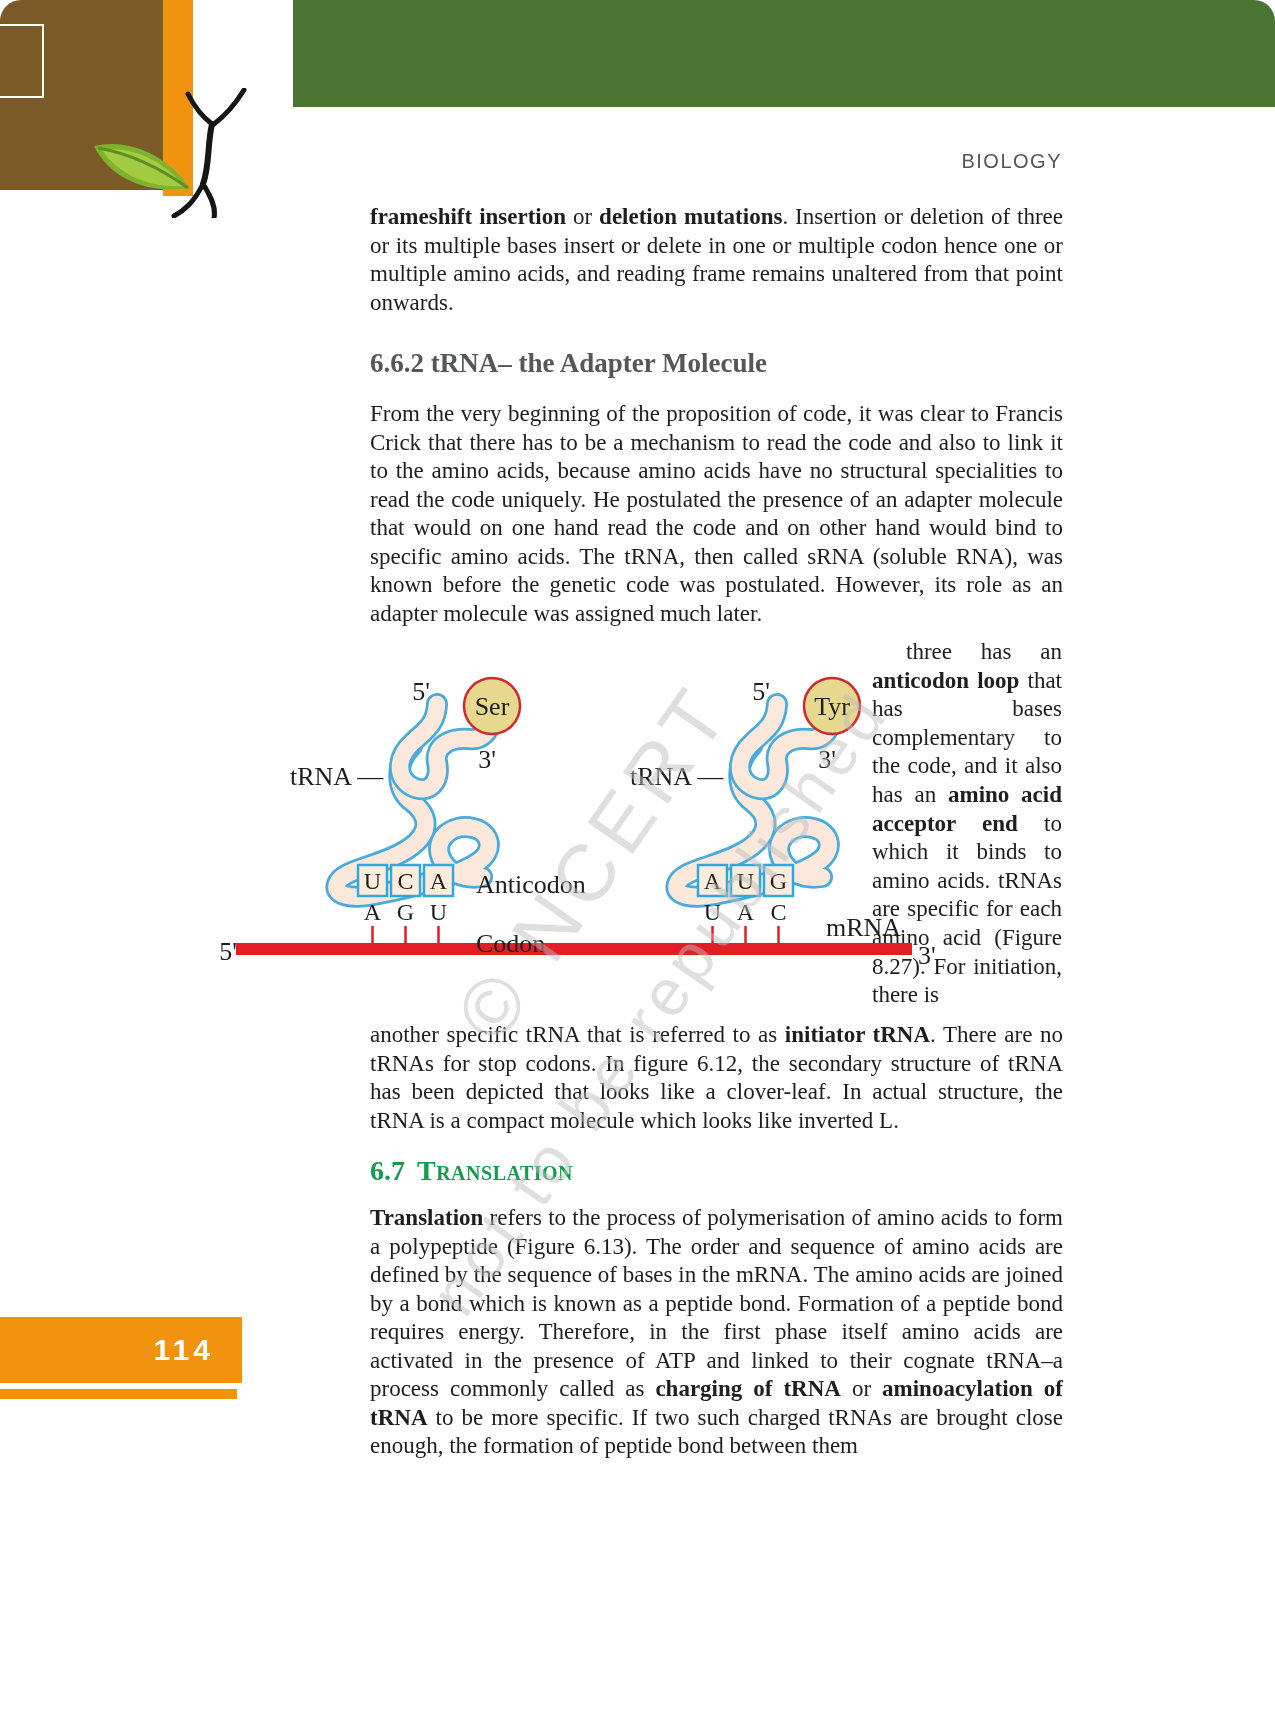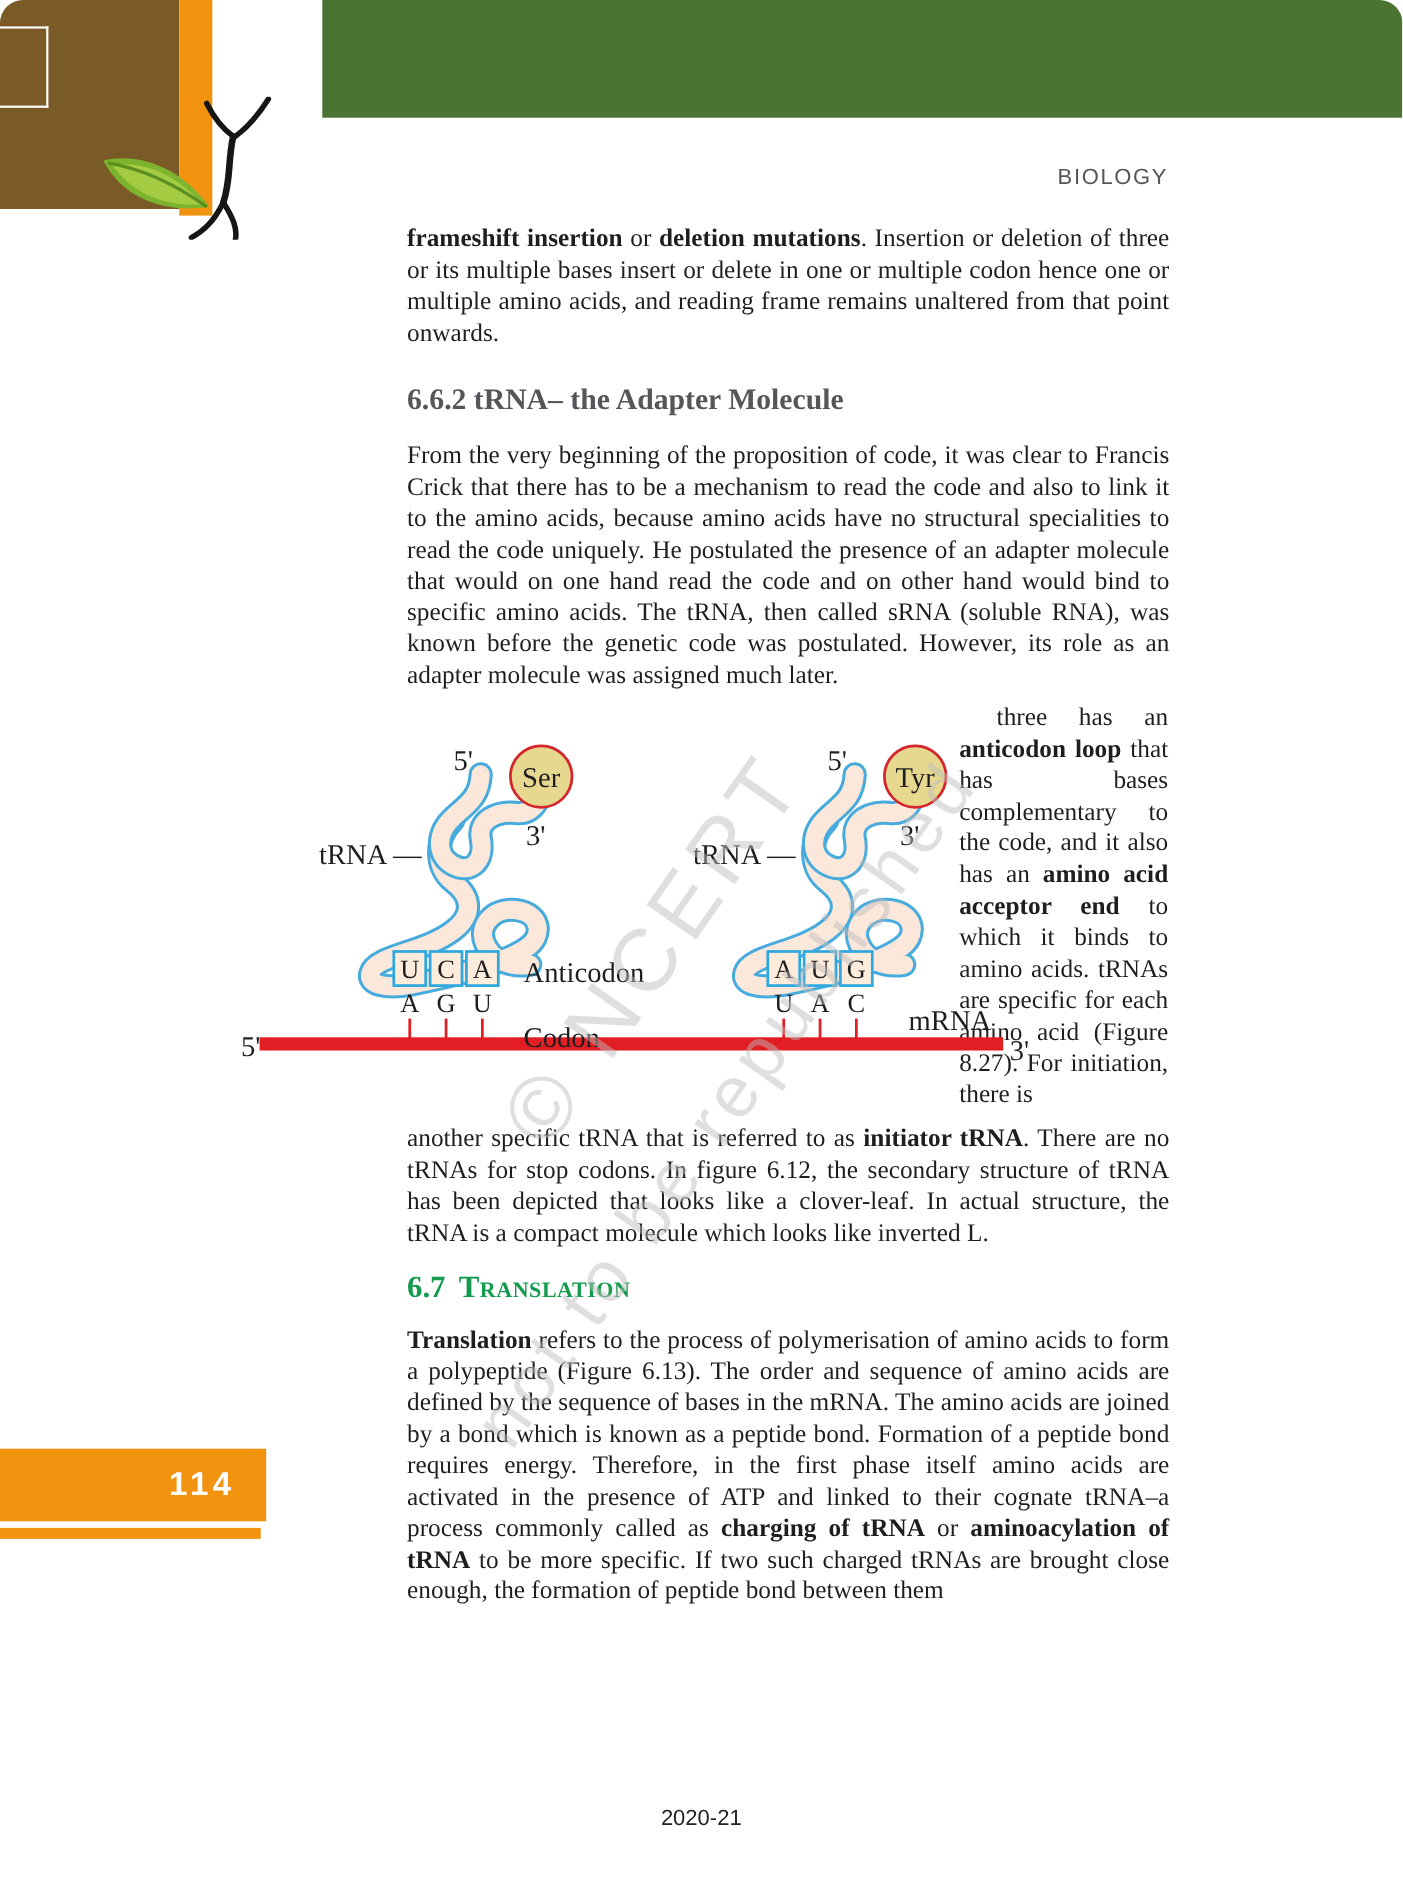--- a/index.html
+++ b/index.html
@@ -161,15 +161,14 @@
   <h2 class="h67"><span>6.7</span><span class="sc">Translation</span></h2>
 
   <p class="body-par para4"><b>Translation</b><span> refers to the process of polymerisation of amino acids to form a polypeptide (Figure 6.13). The order and sequence of amino acids are defined by the sequence of bases in the mRNA. The amino acids are joined by a bond which is known as a peptide bond.  Formation of a peptide bond requires energy.  Therefore, in the first phase itself amino acids are activated in the presence of ATP and linked to their cognate tRNA–a process commonly called as </span><b>charging of tRNA</b><span> or </span><b>aminoacylation of tRNA</b><span> to be more specific.  If two such charged tRNAs are brought close enough, the formation of peptide bond between them</span></p>
 
   <div class="pagenum-block"><span>114</span></div>
   <div class="pagenum-strip"></div>
 
   <div class="wm wm1">© NCERT</div>
   <div class="wm wm2">not to be republished</div>
 
-  <div class="footer">2020-21</div>
 
 </div>
 
 </body></html>

